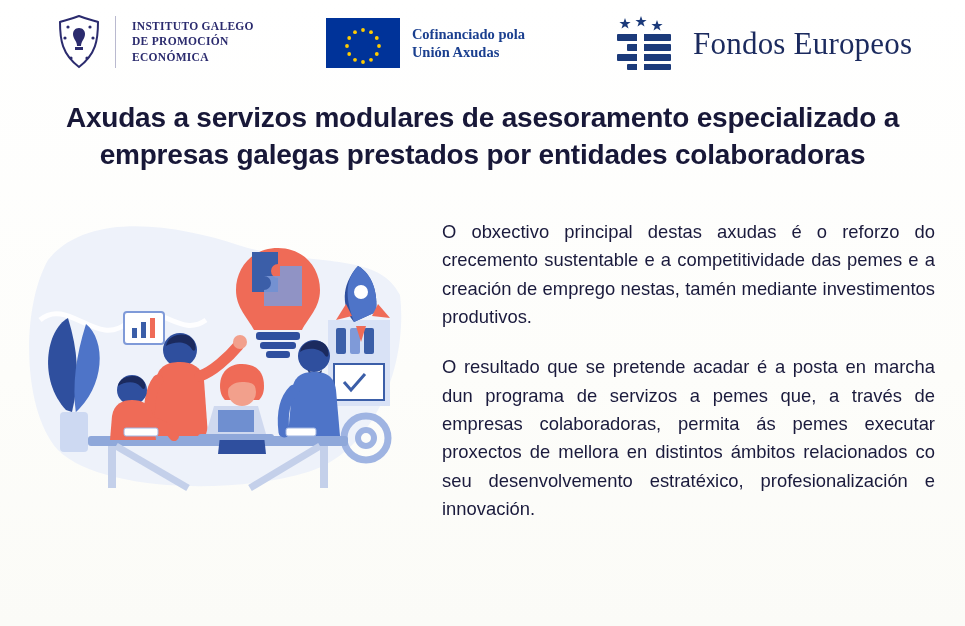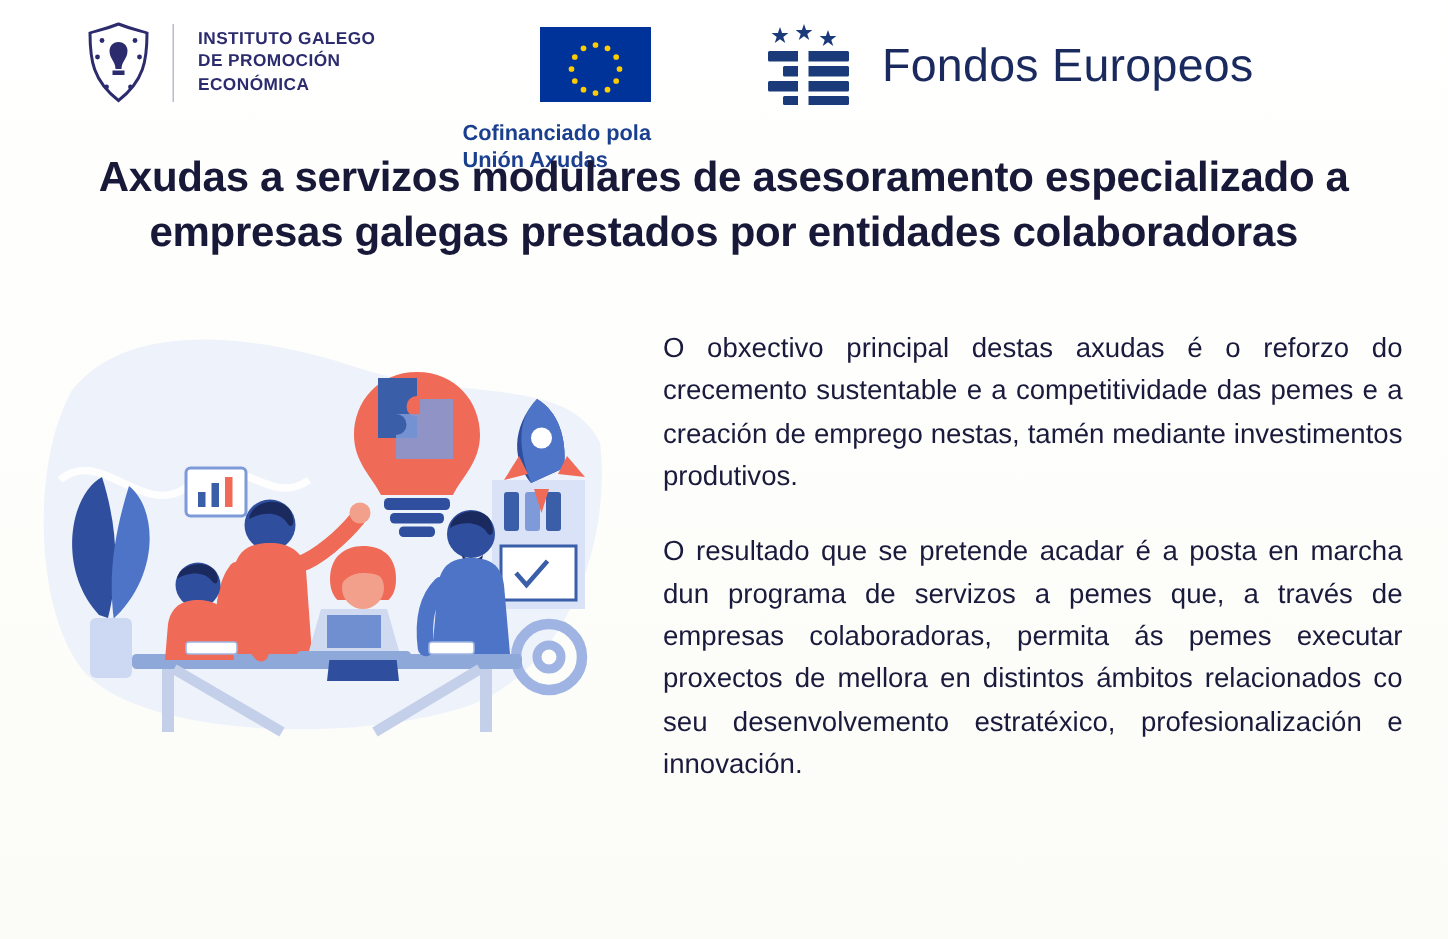--- a/index.html
+++ b/index.html
@@ -20,23 +20,24 @@
     height: 626px;
     position: relative;
     background: linear-gradient(180deg, #ffffff 0%, #fdfdfa 60%, #fbfbf7 100%);
   }
 
   
   .logo-bar {
     display: flex;
     align-items: flex-start;
     padding: 14px 30px 0 55px;
-    gap: 40px;
+    gap: 54px;
     height: 78px;
     box-sizing: border-box;
+    font-family: Liberation Serif, serif;
   }
 
   
   .igape {
     display: flex;
     align-items: center;
     gap: 10px;
   }
   .igape-shield {
     width: 48px;
@@ -54,25 +55,24 @@
   .igape-sep {
     width: 1px;
     height: 52px;
     background: #b9b9cf;
     margin: 0 6px 0 2px;
   }
 
   
   .eu {
     display: flex;
-    align-items: flex-end;
+    align-items: center;
     gap: 12px;
     margin-left: 18px;
     margin-top: 4px;
-    flex-direction: column;
   }
   .eu-flag {
     width: 74px;
     height: 50px;
     background: #003399;
     position: relative;
     flex: none;
   }
   .eu-label {
     font-size: 14.5px;

